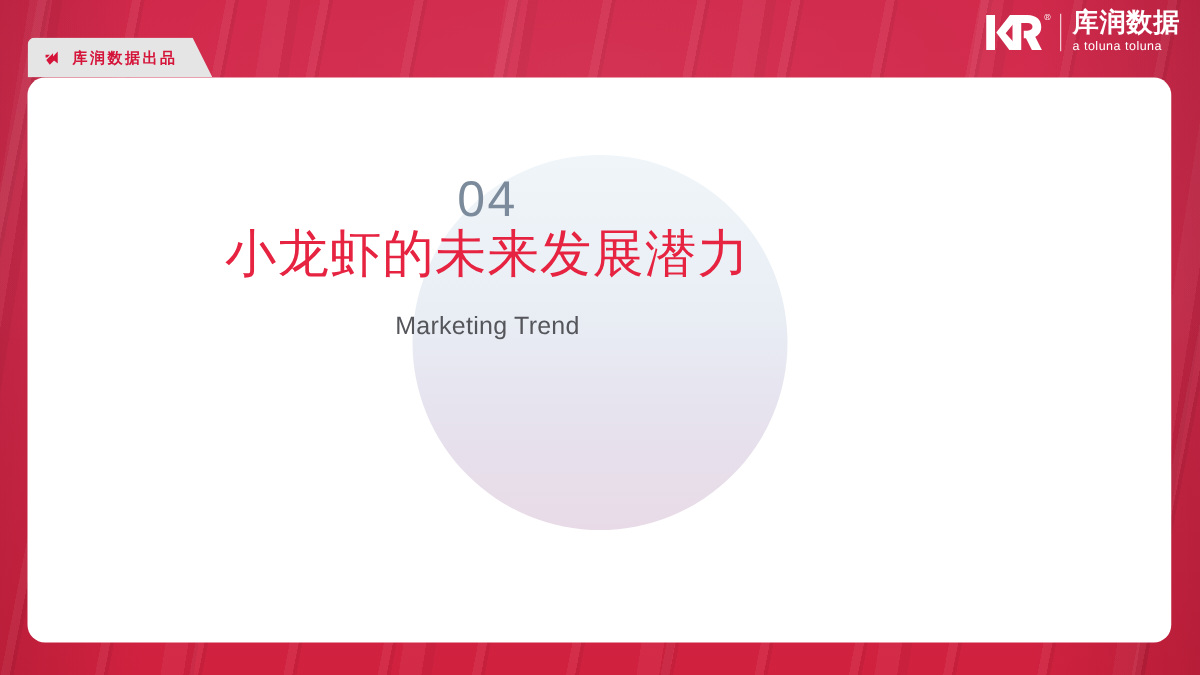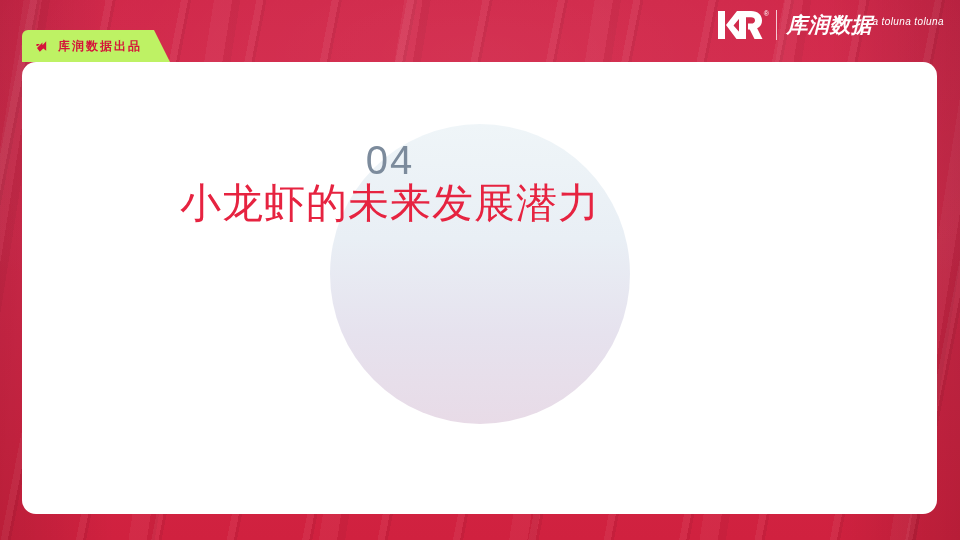--- a/index.html
+++ b/index.html
@@ -59,21 +59,21 @@
     left:22px; top:62px; width:915px; height:452px;
     background:#ffffff;
     border-radius:14px;
   }
 
   
   .ribbon{
     position:absolute;left:22px;top:30px;height:32px;
     display:flex;align-items:center;
     padding:0 28px 0 12px;
-    background:#bef264;
+    background:#e5e5e5;
     border-top-left-radius:6px;
     border-top-right-radius:2px;
     clip-path:polygon(0 0, calc(100% - 16px) 0, 100% 100%, 0 100%);
     z-index:5;
   }
   .ribbon-icon{
     width:15px;height:15px;margin-right:9px;flex:none;display:block;
   }
   .ribbon-text{
     color:#D5143A;font-size:12px;font-weight:bold;letter-spacing:2px;
@@ -87,21 +87,21 @@
   }
   .logo-mark{position:relative;display:flex;align-items:flex-start;}
   .logo-kr{display:block;}
   .logo-reg{
     color:#ffffff;font-size:7px;line-height:1;margin-left:1px;margin-top:2px;
   }
   .logo-div{
     width:1.5px;height:30px;background:rgba(255,255,255,0.75);
     margin:0 9px 0 7px;
   }
-  .logo-words{display:flex;flex-direction:row;justify-content:center;font-style:italic;}
+  .logo-words{display:flex;flex-direction:column;justify-content:center;}
   .logo-cn{
     color:#ffffff;font-size:21px;font-weight:bold;letter-spacing:0.5px;
     line-height:1.05;white-space:nowrap;
   }
   .logo-en{
     color:#ffffff;font-size:10px;letter-spacing:0.4px;line-height:1.2;
     margin-top:2px;white-space:nowrap;
   }
 
   
@@ -165,15 +165,16 @@
       <span class="logo-cn">库润数据</span>
       <span class="logo-en">a toluna toluna</span>
     </div>
   </div>
 
   <div class="circle"></div>
 
   <div class="center-stack">
     <div class="sec-num">04</div>
     <div class="sec-title">小龙虾的未来发展潜力</div>
+    <div class="sec-sub">Marketing Trend</div>
   </div>
 
 </div>
 
 </body></html>

